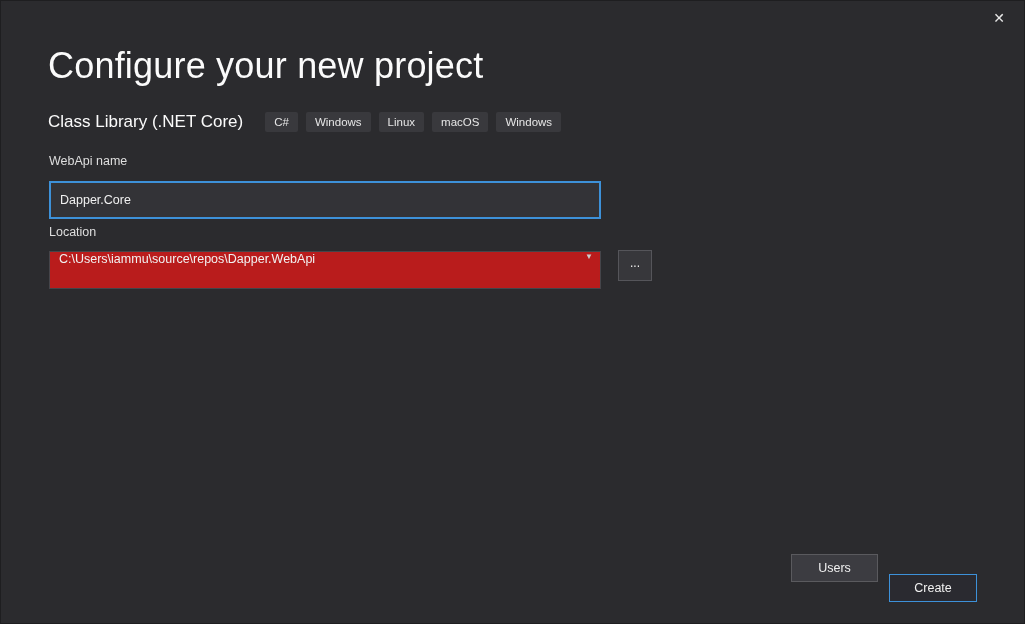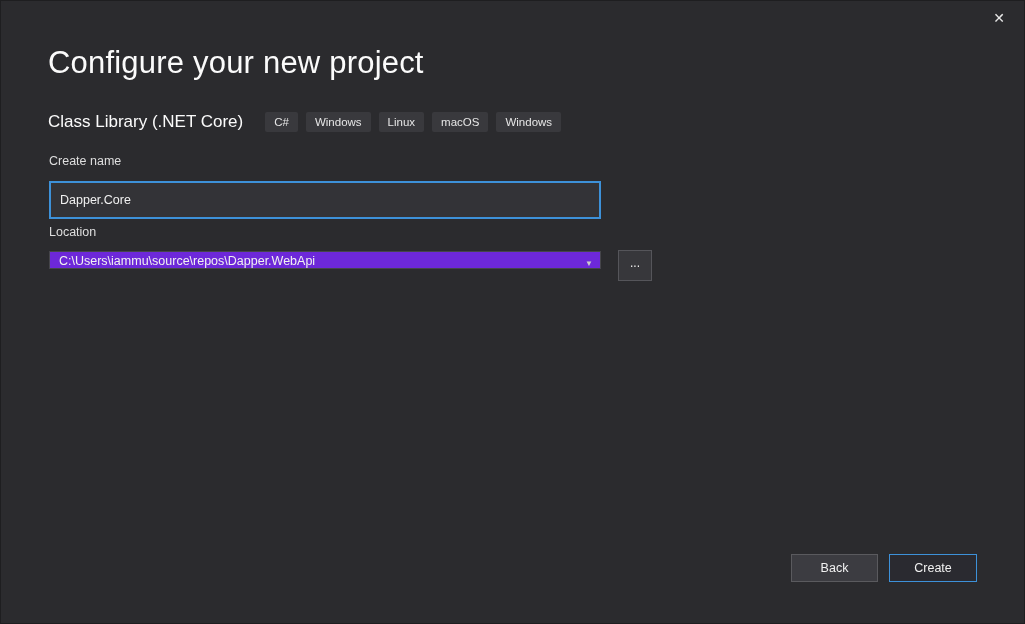--- a/index.html
+++ b/index.html
@@ -21,21 +21,21 @@
     top: 4px; right: 10px;
     width: 30px; height: 26px;
     display: flex; align-items: center; justify-content: center;
     color: #e8e8e8;
     font-size: 14px;
     cursor: pointer;
   }
   .title {
     position: absolute;
     left: 47px; top: 44px;
-    font-size: 31px;
+    font-size: 36px;
     font-weight: 300;
     color: #fbfbfb;
     letter-spacing: 0.2px;
   }
   .type-row {
     position: absolute;
     left: 47px; top: 108px;
     height: 26px;
     display: flex;
     align-items: center;
@@ -72,25 +72,25 @@
     border: 2px solid #3d91d9;
     color: #f1f1f1;
     font-family: "Liberation Sans", sans-serif;
     font-size: 12.5px;
     padding: 17px 9px;
     outline: none;
   }
   .combo {
     position: absolute;
     left: 48px; top: 250px;
-    width: 552px; height: 18px;
-    background: #6d28d9;
+    width: 552px; height: 38px;
+    background: #b91c1c;
     border: 1px solid #45454a;
     display: flex;
-    align-items: flex-end;
+    align-items: flex-start;
     cursor: pointer;
   }
   .combo-value {
     flex: 1;
     font-size: 12.5px;
     color: #f1f1f1;
     padding-left: 9px;
     white-space: nowrap;
     overflow: hidden;
   }
@@ -129,50 +129,51 @@
     left: 790px;
     width: 87px;
     background: #3c3c41;
     border: 1px solid #5a5a5e;
   }
   .create-btn {
     left: 888px;
     width: 88px;
     background: #2a2a30;
     border: 1px solid #3d91d9;
+    margin-top: 20px;
   }
 </style>
 </head>
 <body>
 
 <div class="window">
 
   <div class="close-btn">✕</div>
 
   <h1 class="title">Configure your new project</h1>
 
   <div class="type-row">
     <span class="type-name">Class Library (.NET Core)</span>
     <span class="tag">C#</span>
     <span class="tag">Windows</span>
     <span class="tag">Linux</span>
     <span class="tag">macOS</span>
     <span class="tag">Windows</span>
   </div>
 
-  <div class="field-label label-project-name">Create name</div>
+  <div class="field-label label-project-name">WebApi name</div>
 
   <input class="project-name-input" type="text" value="Dapper.Core" style="">
 
   <div class="field-label label-location">Location</div>
 
   <div class="combo">
     <span class="combo-value">C:\Users\iammu\source\repos\Dapper.WebApi</span>
     <span class="combo-arrow">▼</span>
   </div>
 
   <div class="browse-btn">...</div>
 
-  <div class="footer-btn back-btn">Back</div>
+  <div class="footer-btn back-btn">Users</div>
 
   <div class="footer-btn create-btn">Create</div>
 
 </div>
 
 </body></html>

